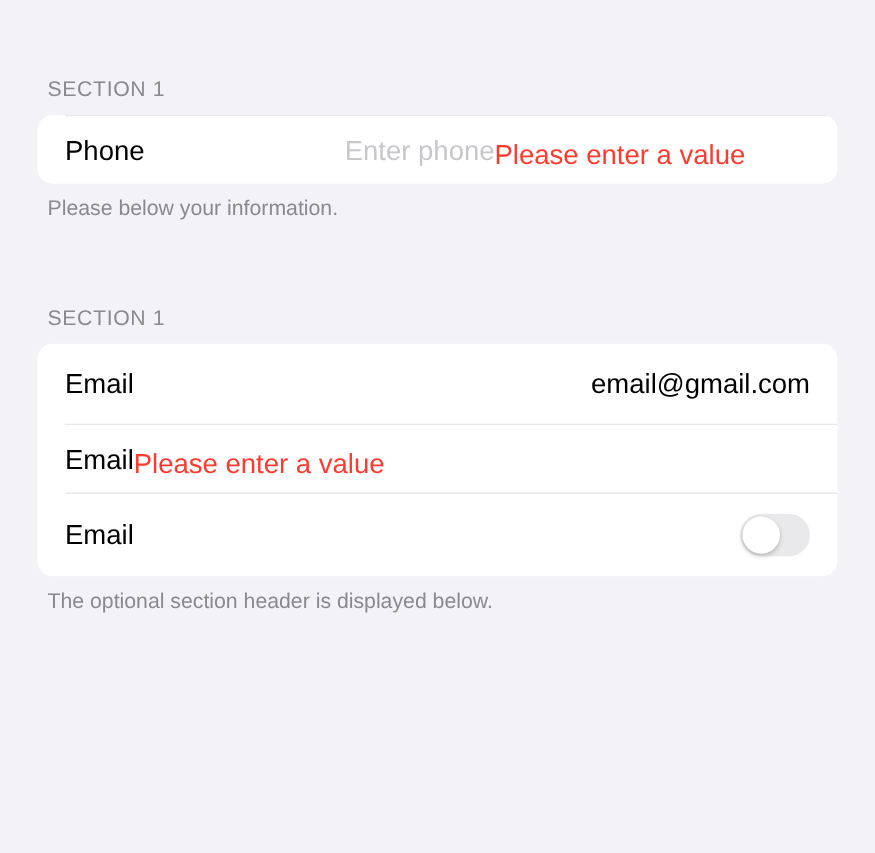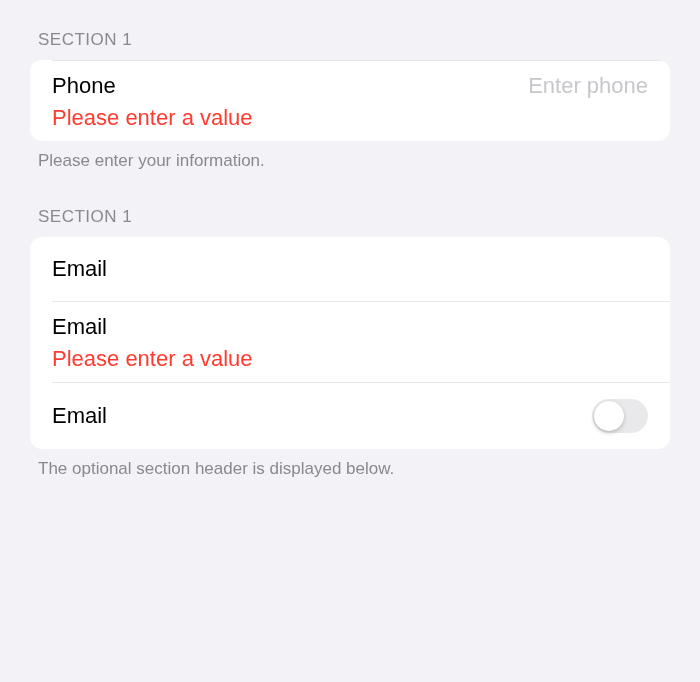--- a/index.html
+++ b/index.html
@@ -14,38 +14,39 @@
       font-family: -apple-system, BlinkMacSystemFont, "Helvetica Neue", Helvetica, Arial, sans-serif;
       -webkit-font-smoothing: antialiased;
       padding-top: 30px;
     }
     .section-header {
       font-size: 17px;
       color: #8a8a8e;
       letter-spacing: 0.5px;
       padding: 0 38px 10px 38px;
       text-transform: uppercase;
+      margin-top: 32px;
     }
     .group {
       background: #ffffff;
       border-radius: 12px;
       margin: 0 30px;
       overflow: hidden;
     }
     .row {
       display: flex;
       align-items: center;
       justify-content: space-between;
       padding: 16px 22px;
       position: relative;
       min-height: 64px;
     }
     .row-col {
       display: flex;
-      flex-direction: column;
+      flex-direction: row;
       padding: 12px 22px 10px 22px;
     }
     .row-top {
       display: flex;
       align-items: center;
       justify-content: space-between;
     }
     .separator {
       height: 1px;
       background: #e5e5ea;
@@ -108,28 +109,29 @@
 <div class="group">
   <div class="separator"></div>
   <div class="row-col">
     <div class="row-top">
       <span class="label">Phone</span>
       <input class="field" type="text" placeholder="Enter phone" style="">
     </div>
     <span class="error-text">Please enter a value</span>
   </div>
 </div>
-<div class="section-footer">Please enter your information.</div>
+<div class="section-footer">Please below your information.</div>
 
 <div class="section-spacer"></div>
 
 <div class="section-header">SECTION 1</div>
 <div class="group">
   <div class="row">
     <span class="label">Email</span>
+    <input class="field" type="text" value="email@gmail.com" style="">
   </div>
   <div class="separator"></div>
   <div class="row-col">
     <div class="row-top">
       <span class="label">Email</span>
     </div>
     <span class="error-text">Please enter a value</span>
   </div>
   <div class="separator"></div>
   <div class="row">

